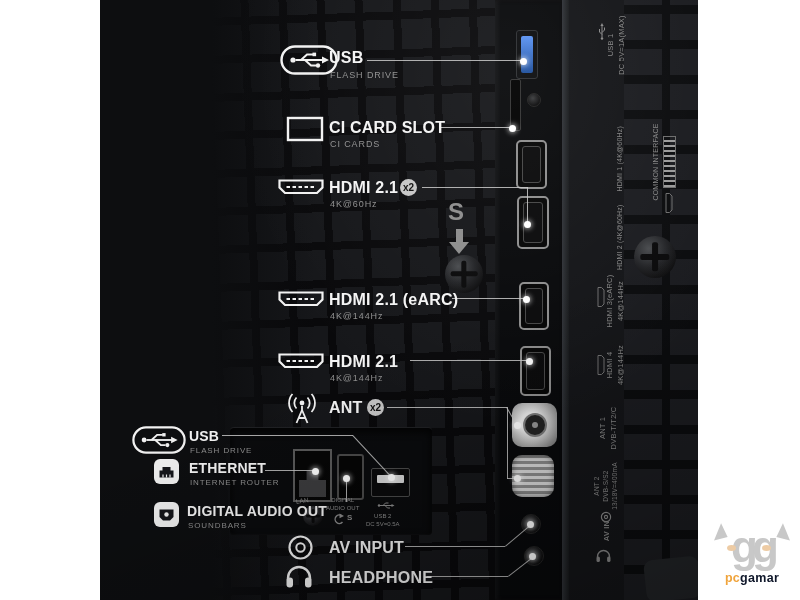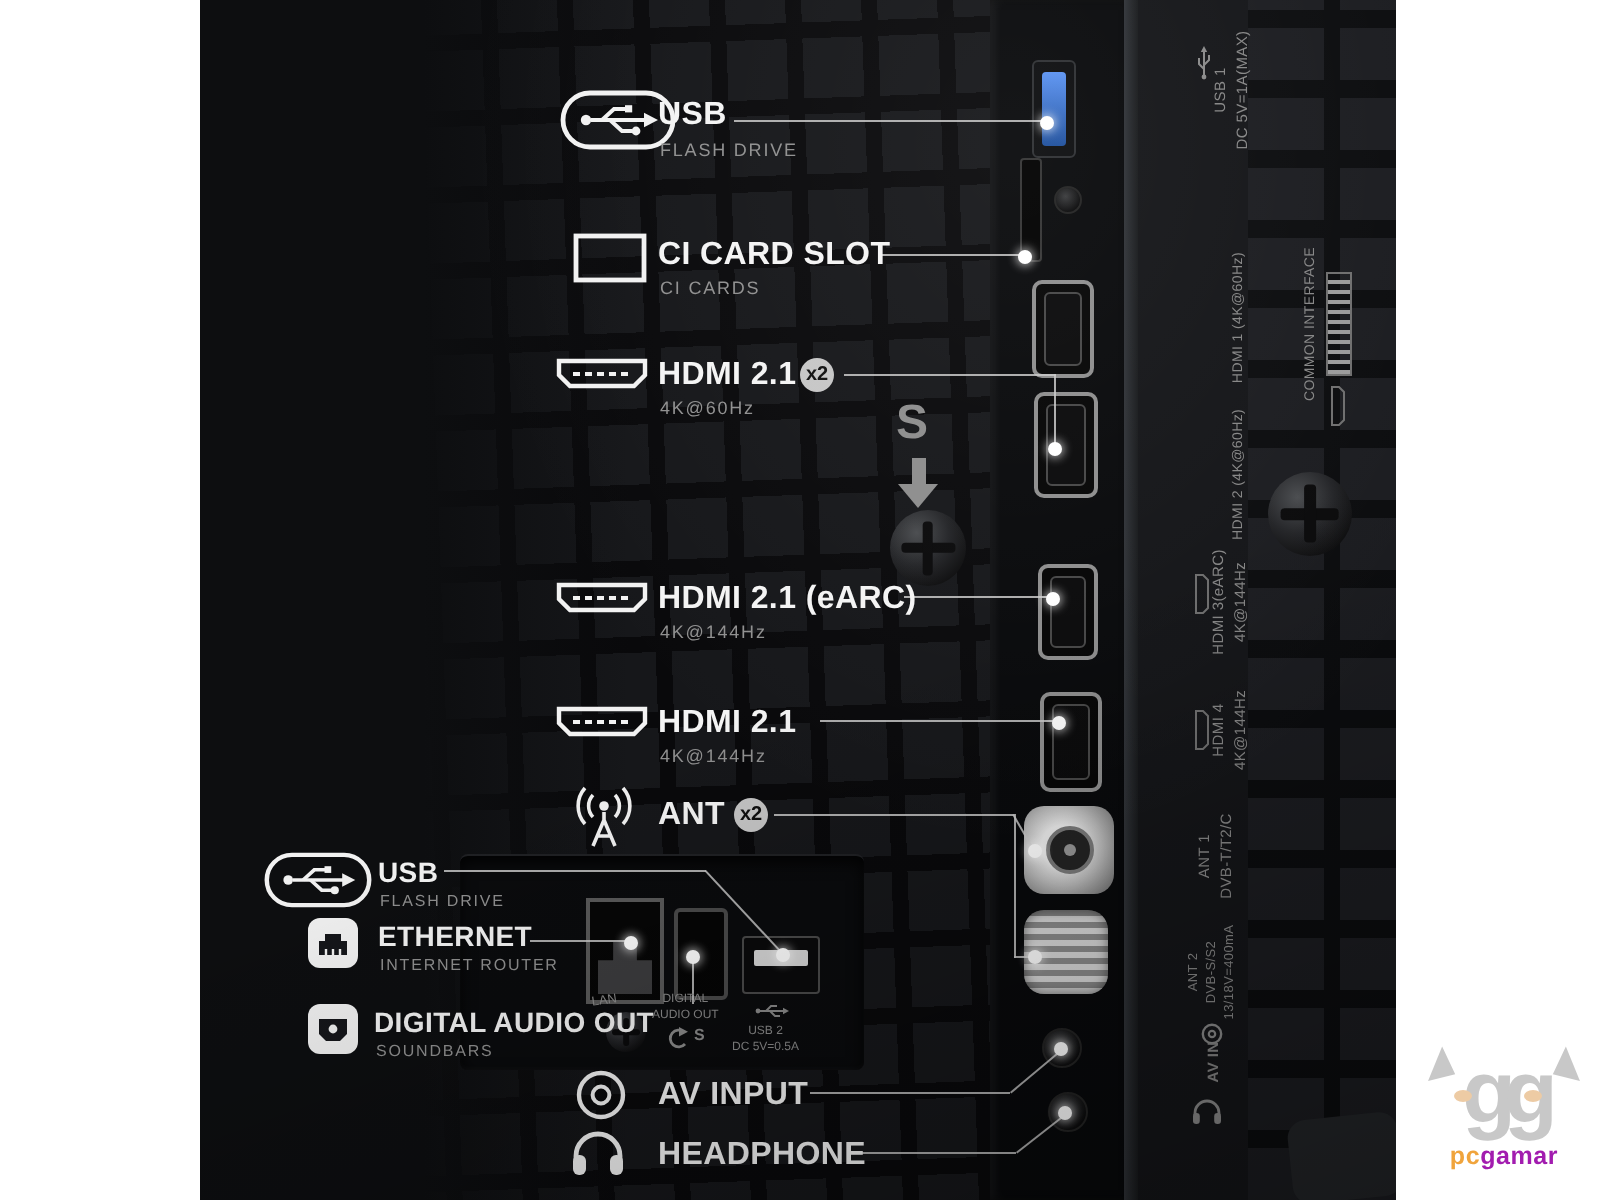--- a/index.html
+++ b/index.html
@@ -88,21 +88,21 @@
 
   .watermark{position:absolute;left:710px;top:528px;width:84px;height:60px;z-index:9;}
   .wm-gg{position:relative;width:84px;height:42px;text-align:center;color:#c8c8c8;
      font-size:44px;font-weight:800;letter-spacing:-6px;line-height:38px;}
   .wm-horn{position:absolute;width:0;height:0;border-style:solid;}
   .wm-horn.l{left:2px;top:-4px;border-width:0 3px 15px 11px;border-color:transparent transparent #c8c8c8 transparent;transform:rotate(-14deg);}
   .wm-horn.r{right:2px;top:-4px;border-width:0 11px 15px 3px;border-color:transparent transparent #c8c8c8 transparent;transform:rotate(14deg);}
   .wm-eye{position:absolute;width:9px;height:6px;border-radius:50%;background:#edcba4;top:17px;}
   .wm-eye.l{left:17px;} .wm-eye.r{left:52px;}
   .wm-text{margin-top:1px;text-align:center;font-size:12.5px;font-weight:700;letter-spacing:0.3px;}
-  .wm-text .p1{color:#f0a43c;} .wm-text .p2{color:#a21caf;}
+  .wm-text .p1{color:#f0a43c;} .wm-text .p2{color:#0f172a;}
 </style>
 </head>
 <body>
 
 <div class="stage">
   <div class="photo">
 
     <div class="tex-back"></div>
     <div class="fade-left"></div>
     <div class="portstrip"></div>

